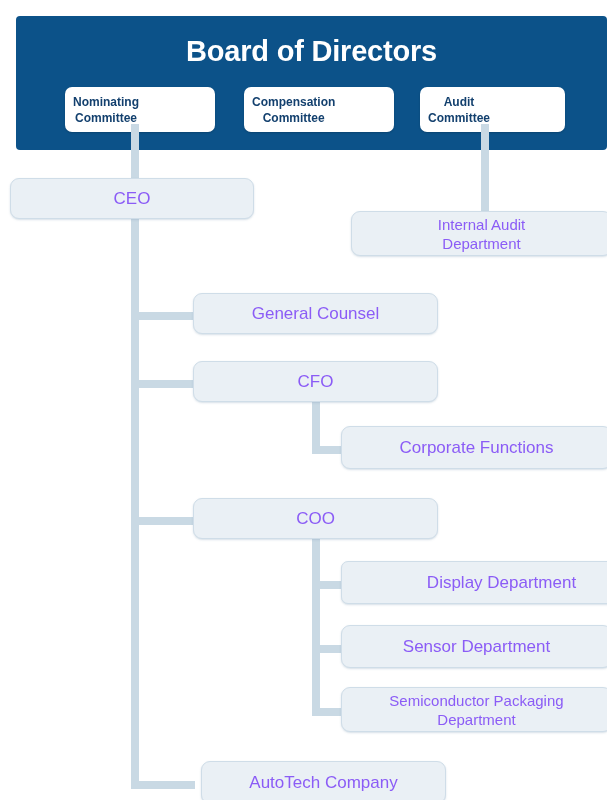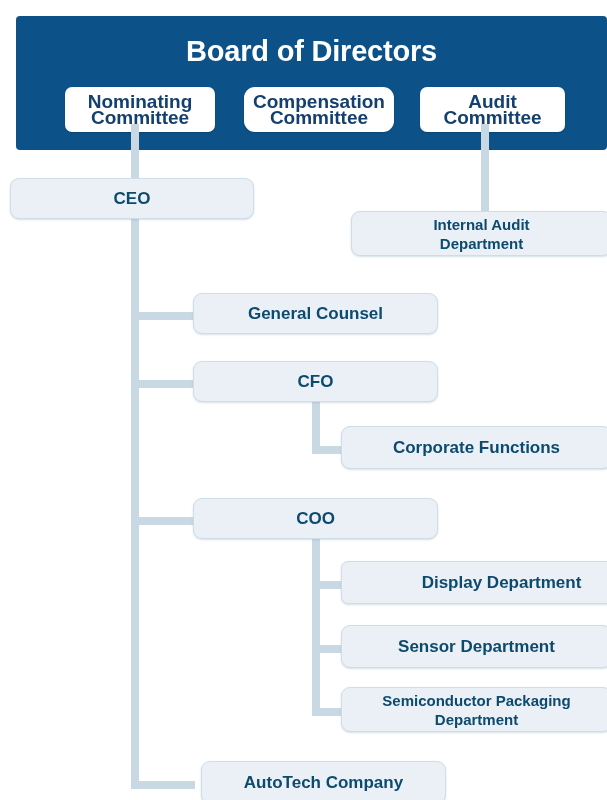--- a/index.html
+++ b/index.html
@@ -42,43 +42,43 @@
     font-weight: bold;
     letter-spacing: -0.2px;
     line-height: 34px;
   }
 
   .committee-box {
     position: absolute;
     background: #ffffff;
     border-radius: 7px;
     color: #13406e;
-    font-size: 19px;
+    font-size: 12px;
     font-weight: bold;
     line-height: 16px;
     text-align: center;
     display: flex;
     align-items: center;
-    justify-content: center;
+    justify-content: flex-start;
     box-shadow: 0 1px 2px rgba(0,0,0,0.18);
   }
 
   #committee-nominating   { left: 49px;  top: 71px; width: 150px; height: 45px; }
-  #committee-compensation { left: 228px; top: 71px; width: 150px; height: 45px; border-radius: 11px; }
+  #committee-compensation { left: 228px; top: 71px; width: 150px; height: 45px; }
   #committee-audit        { left: 404px; top: 71px; width: 145px; height: 45px; }
 
   
   .node-box {
     position: absolute;
     background: #eaf0f5;
     border: 1.5px solid #cfdde8;
     border-radius: 9px;
-    color: #0c4a6e;
+    color: #8b5cf6;
     font-size: 17px;
-    font-weight: bold;
+    font-weight: normal;
     line-height: 20px;
     text-align: center;
     display: flex;
     align-items: center;
     justify-content: center;
     box-shadow: 0 1px 2px rgba(120,150,175,0.30);
     z-index: 3;
   }
 
   .node-box.small-text { font-size: 15px; line-height: 19px; }

